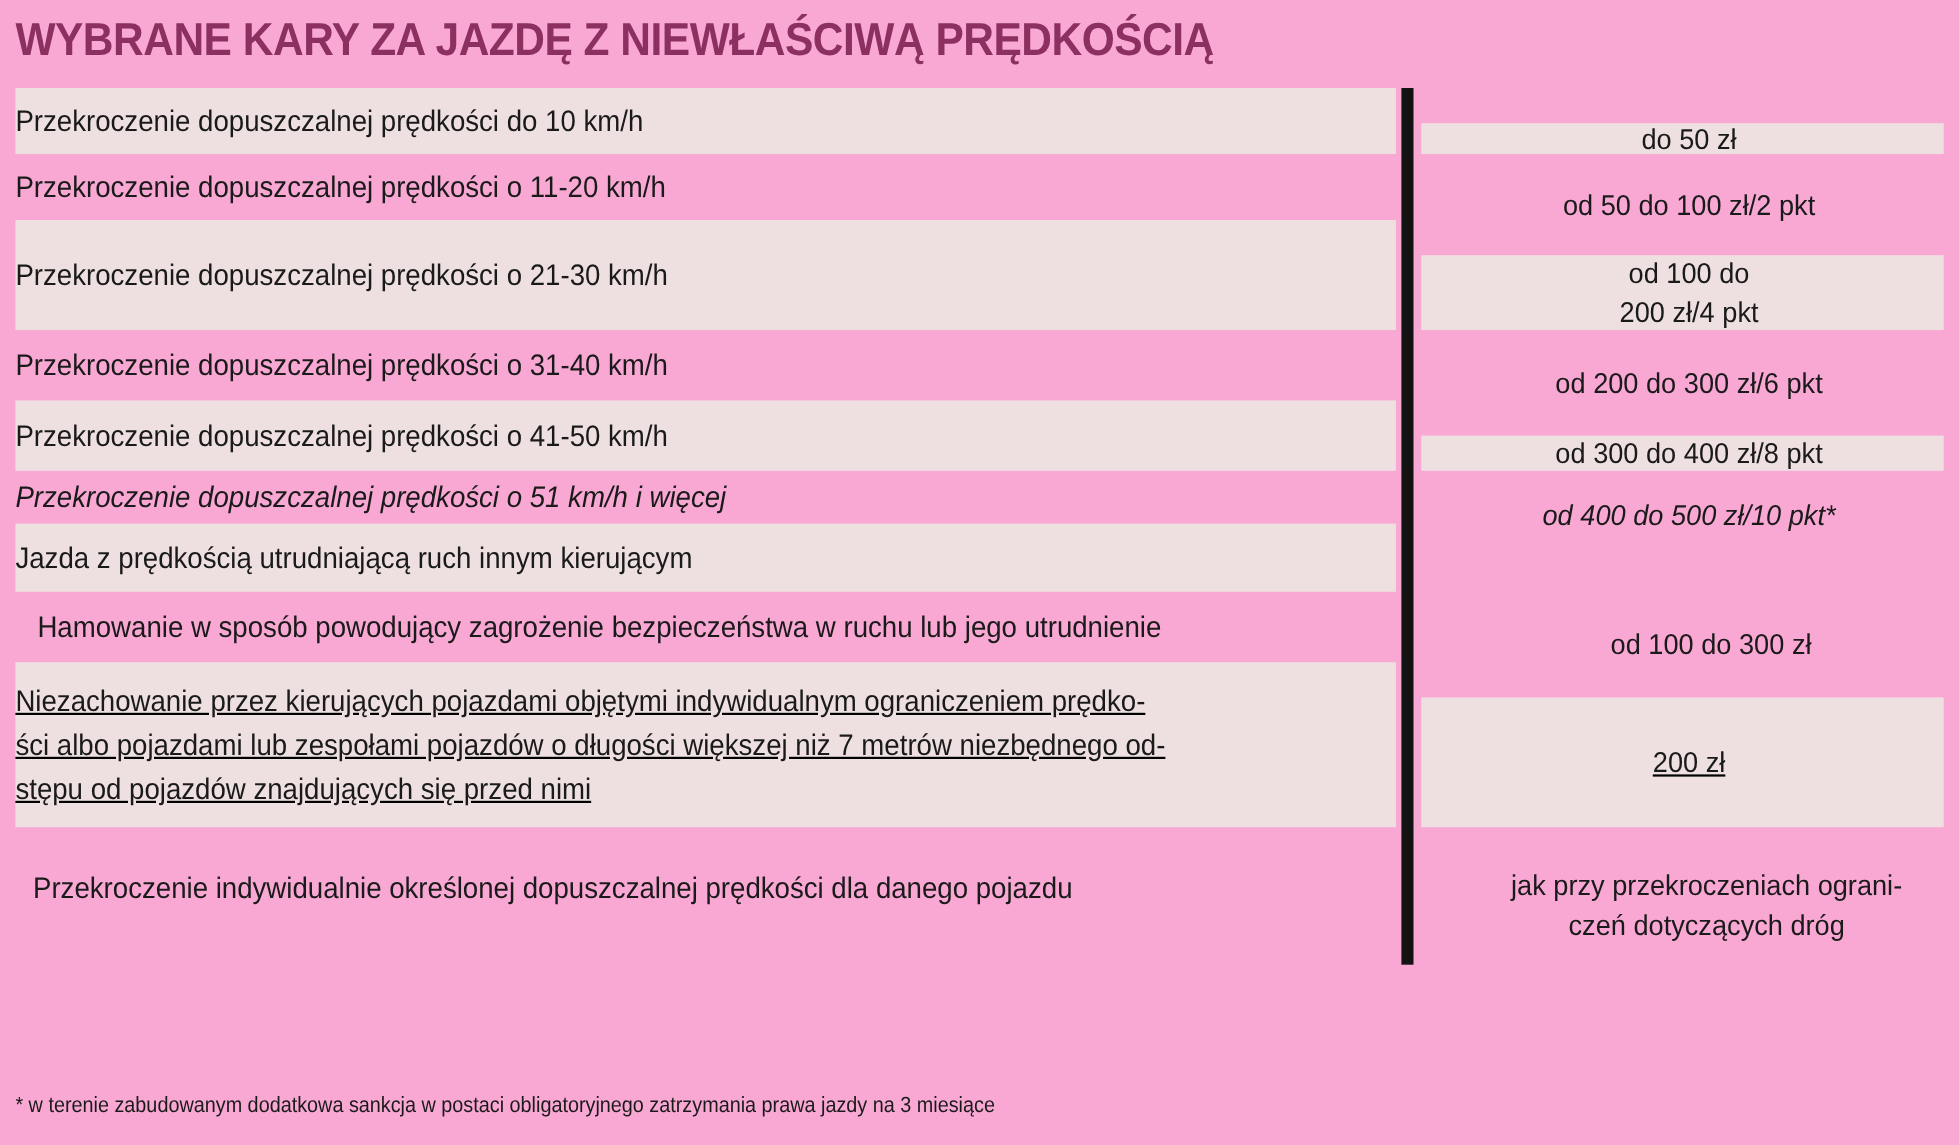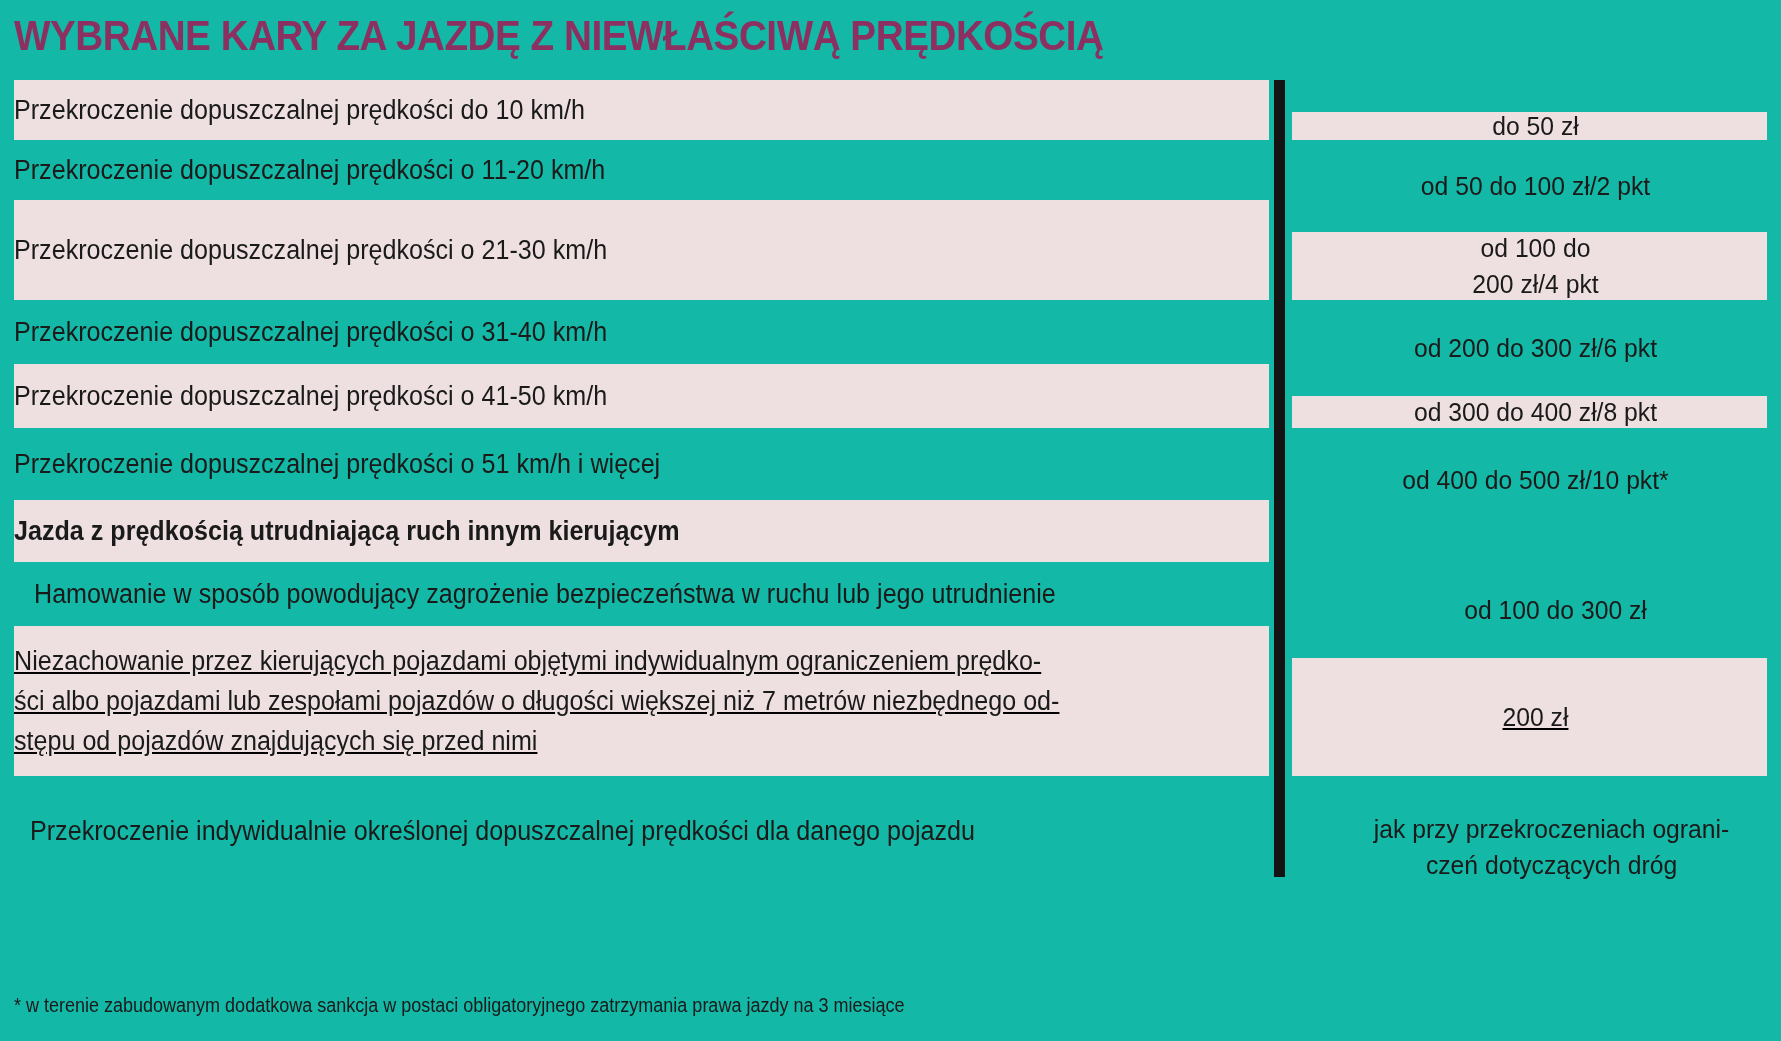--- a/index.html
+++ b/index.html
@@ -146,21 +146,21 @@
     color: #1a1a1a;
     white-space: nowrap;
     transform: scaleX(0.90);
     transform-origin: left center;
   }
   .multiline { white-space: pre-line; }
 </style>
 </head>
 <body>
 
-<div id="infographic" style="background: #14b8a6;">
+<div id="infographic" style="background: #f9a8d4;">
 
   <div class="title" style="color: rgb(140, 48, 97);">WYBRANE KARY ZA JAZDĘ Z NIEWŁAŚCIWĄ PRĘDKOŚCIĄ</div>
 
   <div class="table" id="table-body">
       <div class="row shaded" style="height: 60px;">
         <div class="cell-left">
           <div class="band-left" style="background: rgb(238, 224, 224);"></div>
           <div class="inner multiline" style="color: rgb(26, 26, 26);">Przekroczenie dopuszczalnej prędkości do 10 km/h</div>
         </div>
         <div class="divider-slot"></div>
@@ -207,32 +207,32 @@
         <div class="cell-left">
           <div class="band-left" style="background: rgb(238, 224, 224);"></div>
           <div class="inner multiline" style="color: rgb(26, 26, 26);">Przekroczenie dopuszczalnej prędkości o 41-50 km/h</div>
         </div>
         <div class="divider-slot"></div>
         <div class="cell-right">
           <div class="band-right" style="background: rgb(238, 224, 224);"></div>
           <div class="inner multiline" style="color: rgb(26, 26, 26);">od 300 do 400 zł/8 pkt</div>
         </div>
       </div>
-      <div class="row" style="height: 72px;">
+      <div class="row" style="height: 48px; font-style: italic;">
         <div class="cell-left">
           <div class="band-left"></div>
           <div class="inner multiline" style="color: rgb(26, 26, 26);">Przekroczenie dopuszczalnej prędkości o 51 km/h i więcej</div>
         </div>
         <div class="divider-slot"></div>
         <div class="cell-right">
           <div class="band-right"></div>
           <div class="inner multiline" style="color: rgb(26, 26, 26);">od 400 do 500 zł/10 pkt*</div>
         </div>
       </div>
-      <div class="row shaded" style="height: 62px; font-weight: bold;">
+      <div class="row shaded" style="height: 62px;">
         <div class="cell-left">
           <div class="band-left" style="background: rgb(238, 224, 224);"></div>
           <div class="inner multiline" style="color: rgb(26, 26, 26);">Jazda z prędkością utrudniającą ruch innym kierującym</div>
         </div>
         <div class="divider-slot"></div>
       </div>
       <div class="row" style="height: 64px; padding-left: 20px;">
         <div class="cell-left">
           <div class="band-left"></div>
           <div class="inner multiline" style="color: rgb(26, 26, 26);">Hamowanie w sposób powodujący zagrożenie bezpieczeństwa w ruchu lub jego utrudnienie</div>

